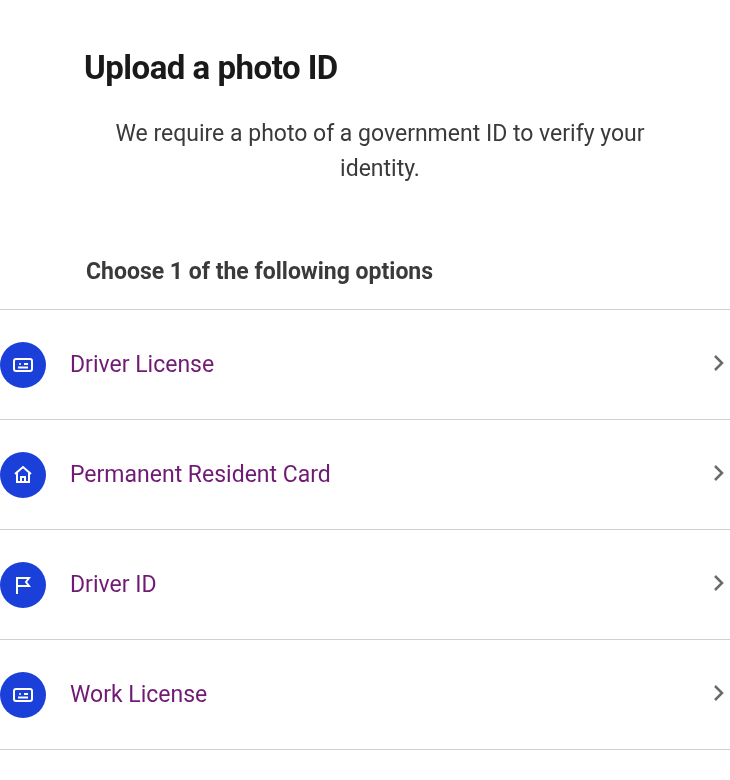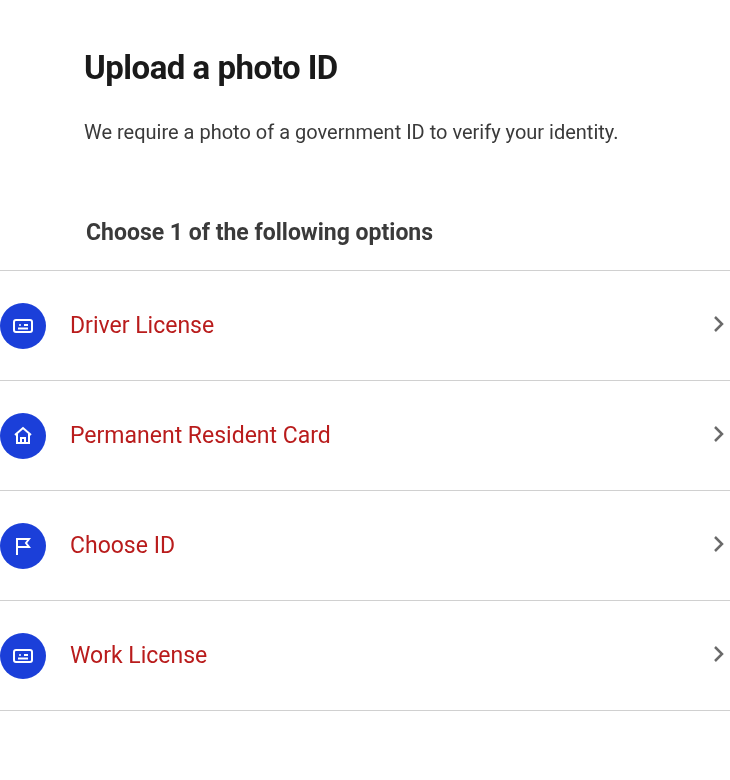--- a/index.html
+++ b/index.html
@@ -18,25 +18,26 @@
       padding: 48px 54px 0 84px;
     }
     .page-title {
       font-size: 33px;
       font-weight: 700;
       color: #1a1a1a;
       margin-bottom: 30px;
       letter-spacing: -0.5px;
     }
     .page-description {
-      font-size: 20px;
+      font-size: 23px;
       font-weight: 400;
       color: #3a3a3a;
       line-height: 1.5;
       margin-bottom: 72px;
+      text-align: center;
     }
     .section-label {
       font-size: 23px;
       font-weight: 700;
       color: #3a3a3a;
       margin-bottom: 24px;
       padding-left: 2px;
     }
     .options-wrapper {
       margin: 0 -42px;
@@ -66,21 +67,21 @@
     .icon-circle svg {
       width: 24px;
       height: 24px;
       stroke: #ffffff;
       fill: none;
       stroke-width: 2;
     }
     .option-label {
       font-size: 23px;
       font-weight: 400;
-      color: #b91c1c;
+      color: #701a75;
       margin-left: 24px;
       flex: 1;
     }
     .chevron {
       flex-shrink: 0;
     }
     .chevron svg {
       width: 24px;
       height: 24px;
       stroke: #6a6a6a;
@@ -133,21 +134,21 @@
       </span>
     </li>
 
     <li class="option-item">
       <span class="icon-circle">
         <svg viewBox="0 0 24 24">
           <line x1="6" y1="4" x2="6" y2="21"></line>
           <path d="M6 5 H18 L15 9 L18 13 H6"></path>
         </svg>
       </span>
-      <span class="option-label">Choose ID</span>
+      <span class="option-label">Driver ID</span>
       <span class="chevron">
         <svg viewBox="0 0 24 24">
             <polyline points="9 5 16 12 9 19"></polyline>
           </svg>
       </span>
     </li>
 
     <li class="option-item">
       <span class="icon-circle">
         <svg viewBox="0 0 24 24">

